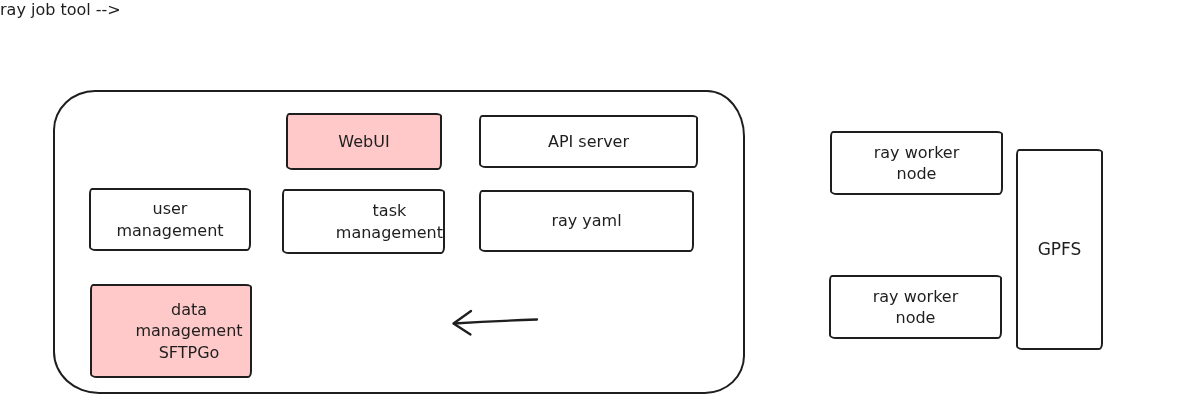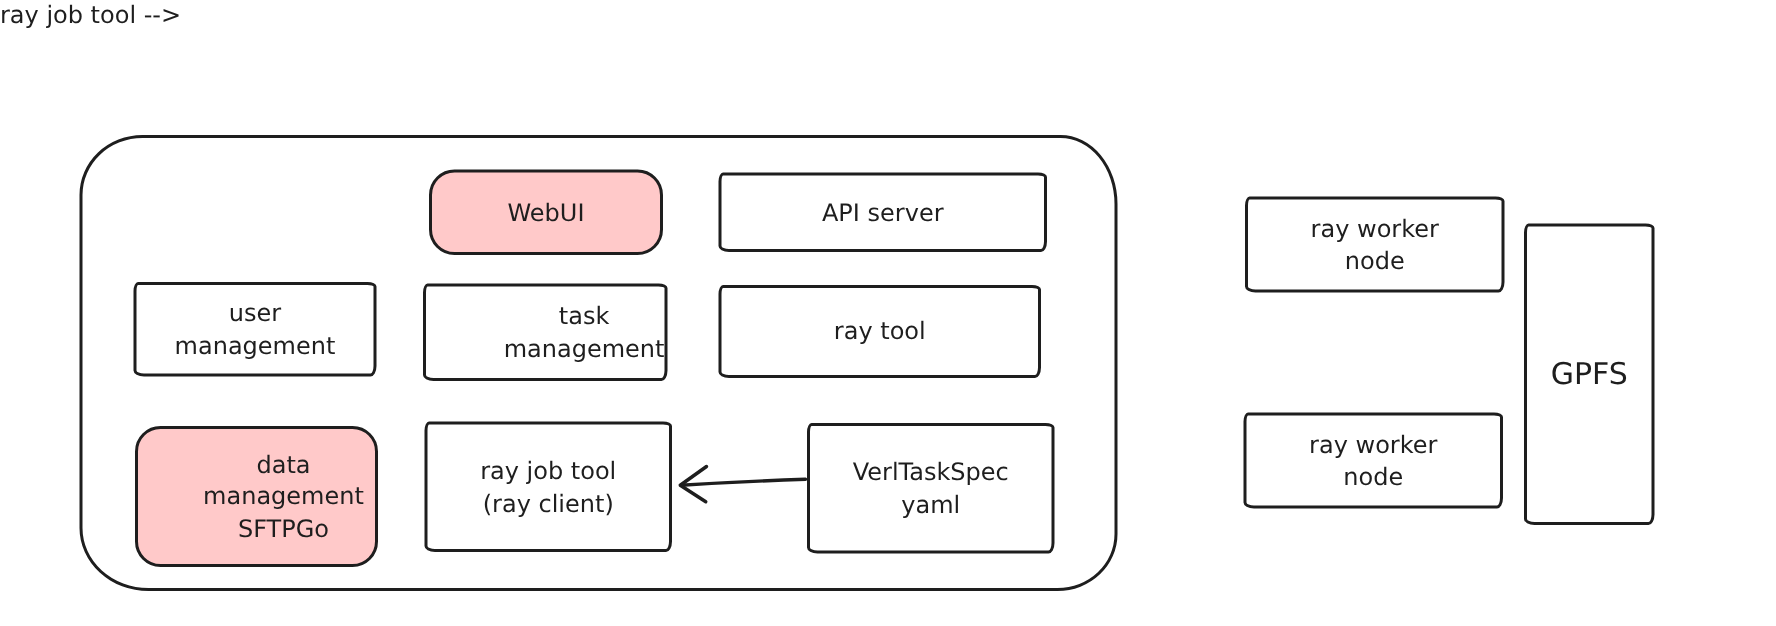--- a/index.html
+++ b/index.html
@@ -41,21 +41,21 @@
     border-radius: 3px 6px 4px 7px / 6px 3px 7px 4px;
     background: var(--white-fill, #ffffff);
     display: flex;
     align-items: center;
     justify-content: center;
     text-align: center;
     font-size: 16px;
     line-height: 1.32;
   }
   .node .label { white-space: pre-line; }
-  .fill-pink { background: var(--pink-fill, #ffc9c9); border-radius: 17px; }
+  .fill-pink { background: var(--pink-fill, #ffc9c9); }
   .edge-layer {
     position: absolute;
     left: 0; top: 0;
     width: 1184px; height: 417px;
     pointer-events: none;
   }
   .edge-layer path {
     stroke: var(--stroke, #1e1e1e);
     stroke-width: 2.3;
     fill: none;
@@ -85,52 +85,44 @@
     <span class="label">user
 management</span>
   </div>
 
   <div class="node" style="left:282px; top:189px; width:163px; height:65px;justify-content:flex-end;">
     <span class="label">task
 management</span>
   </div>
 
   <div class="node" style="left:479px; top:190px; width:215px; height:62px;">
-    <span class="label">ray tool</span>
+    <span class="label">ray yaml</span>
   </div>
 
   
   <div class="node fill-pink" style="left:90px; top:284px; width:162px; height:94px;padding-left:36px;">
     <span class="label">data
 management
 SFTPGo</span>
   </div>
 
-  <div class="node" style="left:283px; top:281px; width:165px; height:87px;">
-    <span class="label">ray job tool
-(ray client)</span>
-  </div>
 
-  <div class="node" style="left:538px; top:282px; width:165px; height:87px;">
-    <span class="label">VerlTaskSpec
-yaml</span>
-  </div>
 
   
   <div class="node" style="left:830px; top:131px; width:173px; height:64px;">
     <span class="label">ray worker
 node</span>
   </div>
 
   <div class="node" style="left:829px; top:275px; width:173px; height:64px;">
     <span class="label">ray worker
 node</span>
   </div>
 
-  <div class="node" style="left:1016px; top:149px; width:87px; height:201px; font-size:20px;">
+  <div class="node" style="left:1016px; top:149px; width:87px; height:201px; font-size:17px;">
     <span class="label">GPFS</span>
   </div>
 
    ray job tool --&gt;
   <svg class="edge-layer" viewBox="0 0 1184 417" xmlns="http://www.w3.org/2000/svg">
     <path d="M 537 319.5 Q 494 321 454 323.5"></path>
     <path d="M 471 311 L 453.5 323.5 L 470.5 334.5"></path>
   </svg>
 
 </div>

